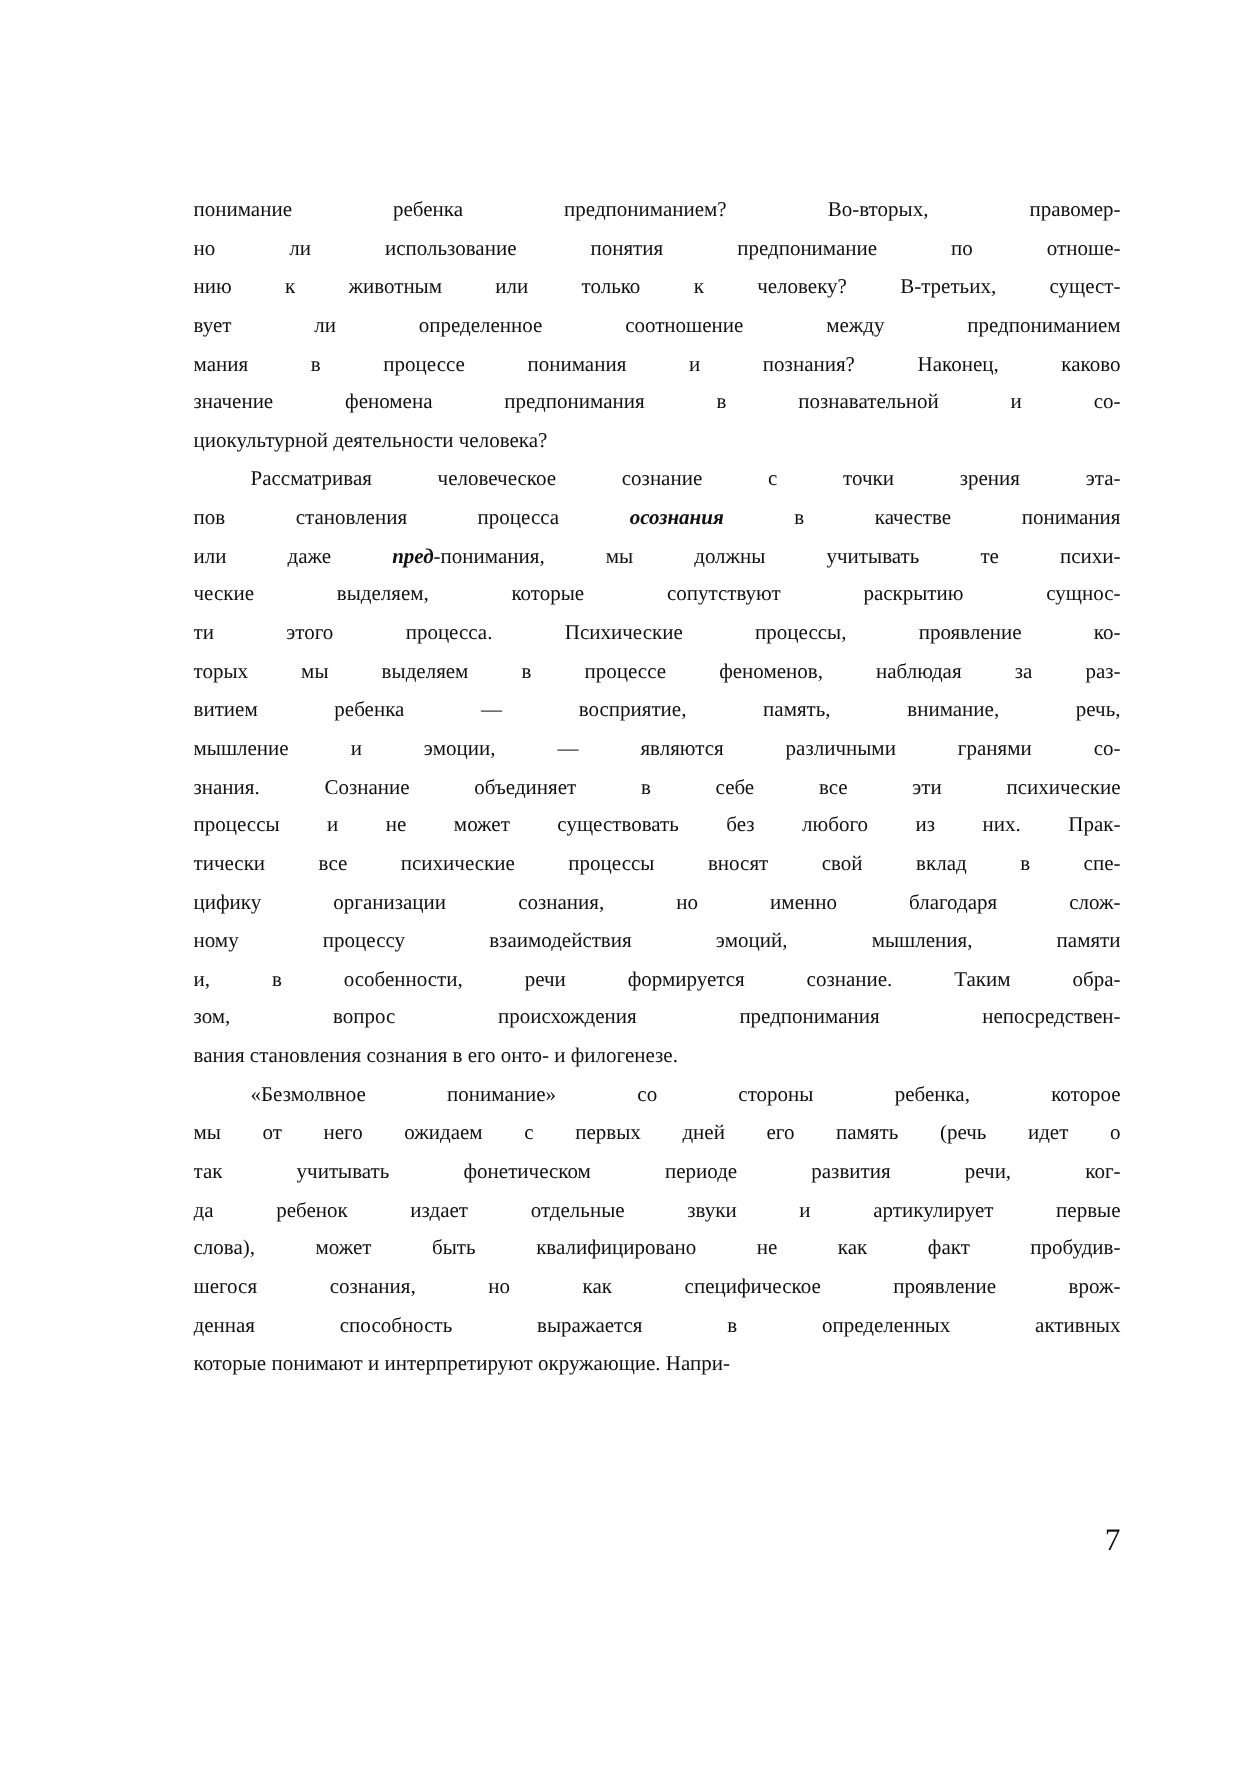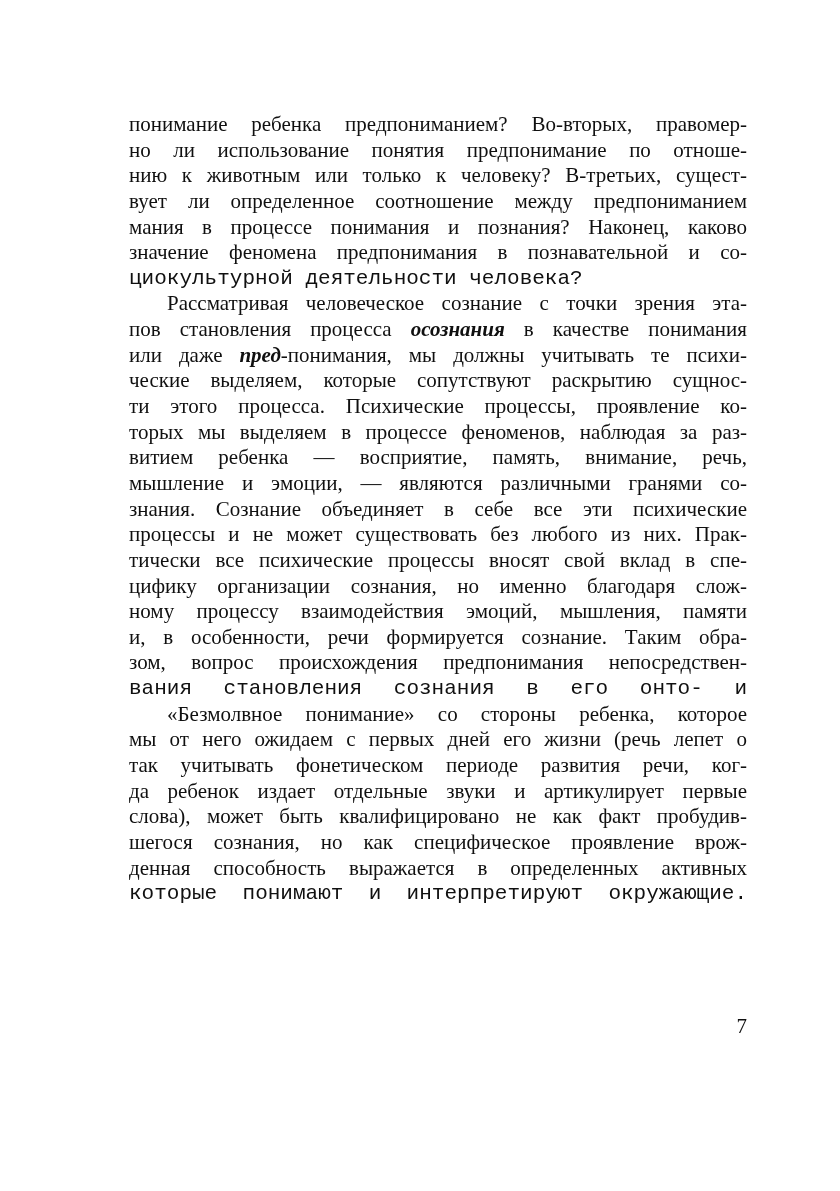--- a/index.html
+++ b/index.html
@@ -12,42 +12,41 @@
     width: 840px;
     height: 1191px;
     background: #ffffff;
     font-family: "Liberation Serif", "DejaVu Serif", serif;
     color: #101010;
     overflow: hidden;
   }
   .text-block {
     position: absolute;
     left: 129px;
-    top: 112px;
+    top: 128px;
     width: 618px;
-    font-size: 21px;
+    font-size: 14px;
     line-height: 25.65px;
     font-weight: 500;
   }
   .paragraph {
     margin: 0;
     padding: 0;
   }
   .line {
     text-align: justify;
     text-align-last: justify;
     overflow: hidden;
     white-space: nowrap;
     height: 25.65px;
   }
   
   .line { white-space: normal; }
   .line-last {
     text-align-last: left;
-    font-family: Liberation Mono, monospace;
   }
   .line-indent {
     text-indent: 38px;
   }
   .em {
     font-style: italic;
     font-weight: bold;
   }
   .page-number {
     position: absolute;
@@ -87,21 +86,21 @@
         <div class="line"><span>процессы и не может существовать без любого из них. Прак-</span></div>
         <div class="line"><span>тически все психические процессы вносят свой вклад в спе-</span></div>
         <div class="line"><span>цифику организации сознания, но именно благодаря слож-</span></div>
         <div class="line"><span>ному процессу взаимодействия эмоций, мышления, памяти</span></div>
         <div class="line"><span>и, в особенности, речи формируется сознание. Таким обра-</span></div>
         <div class="line"><span>зом, вопрос происхождения предпонимания непосредствен-</span></div>
         <div class="line line-last"><span>вания становления сознания в его онто- и филогенезе.</span></div>
       </div>
       <div class="paragraph">
         <div class="line line-indent"><span>«Безмолвное понимание» со стороны ребенка, которое</span></div>
-        <div class="line"><span>мы от него ожидаем с первых дней его жизни (речь лепет о</span></div>
+        <div class="line"><span>мы от него ожидаем с первых дней его память (речь идет о</span></div>
         <div class="line"><span>так учитывать фонетическом периоде развития речи, ког-</span></div>
         <div class="line"><span>да ребенок издает отдельные звуки и артикулирует первые</span></div>
         <div class="line"><span>слова), может быть квалифицировано не как факт пробудив-</span></div>
         <div class="line"><span>шегося сознания, но как специфическое проявление врож-</span></div>
         <div class="line"><span>денная способность выражается в определенных активных</span></div>
         <div class="line line-last"><span>которые понимают и интерпретируют окружающие. Напри-</span></div>
       </div>
     </div>
   <div class="page-number">7</div>
 </div>

